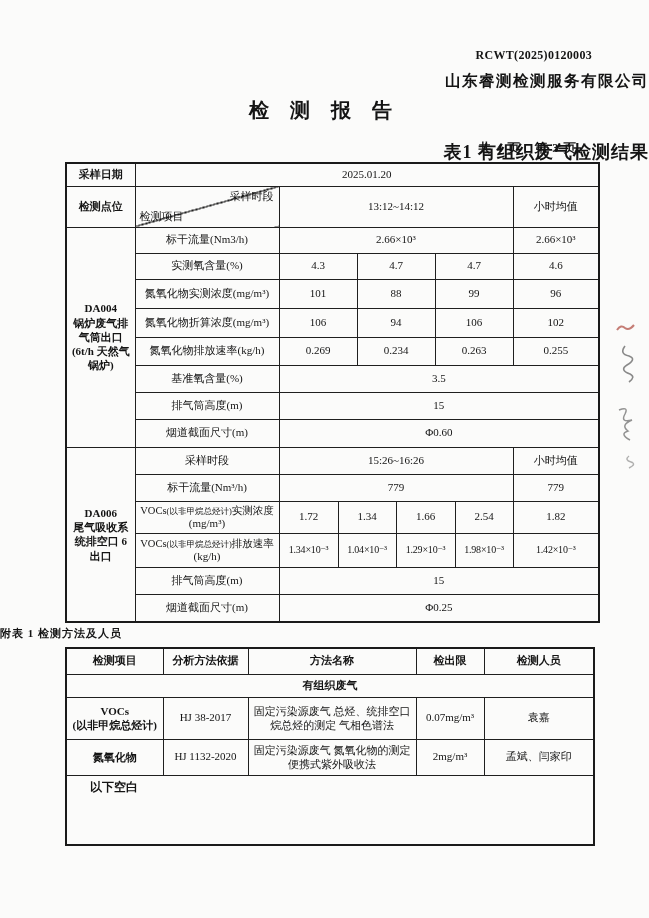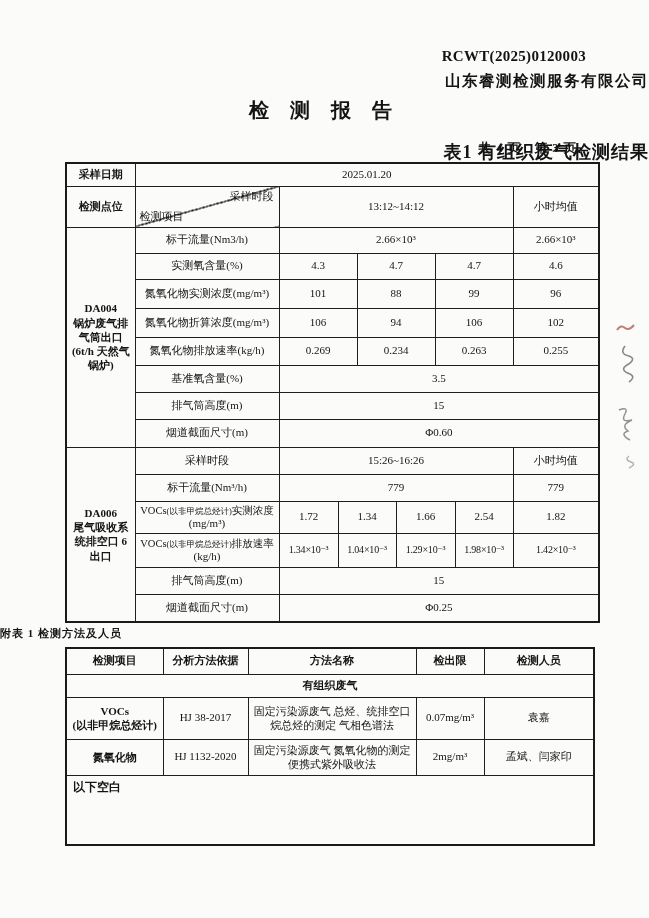--- a/index.html
+++ b/index.html
@@ -7,22 +7,22 @@
   .page{
     position:relative;
     width:649px;height:918px;
     margin:0 auto;
     background:#fbfbfa;
     font-family:"Liberation Serif","DejaVu Serif",serif;
     color:#141414;
     overflow:hidden;
   }
   .report-no{
-    position:absolute;top:48px;right:63px;
-    font-size:15px;font-weight:bold;letter-spacing:0.3px;font-family:Liberation Serif, serif;
+    position:absolute;top:48px;right:57px;
+    font-size:12px;font-weight:bold;letter-spacing:0.3px;font-family:Liberation Serif, serif;
   }
   .company{
     position:absolute;top:71px;left:0;width:100%;
     text-align:right;font-size:15.5px;font-weight:bold;letter-spacing:1.5px;
   }
   .title{
     position:absolute;top:97px;left:0;width:100%;margin:0;
     text-align:center;font-size:20px;font-weight:bold;letter-spacing:8px;
   }
   .caption-row{position:absolute;top:140px;left:0;width:100%;height:18px;}
@@ -58,21 +58,21 @@
       #222 calc(50% - 0.7px),
       #222 calc(50% + 0.7px),
       transparent calc(50% + 0.7px));
   }
   .dtop{position:absolute;top:3px;right:5px;font-size:11px;}
   .dbot{position:absolute;bottom:3px;left:4px;font-size:11px;}
   .t2-caption{
     position:absolute;top:626px;left:0;width:100%;
     text-align:left;font-size:11px;font-weight:bold;letter-spacing:1px;
   }
-  .blank-cell{text-align:left;vertical-align:top;padding:4px 6px;font-size:12px;}
+  .blank-cell{text-align:left;vertical-align:top;padding:4px 23px;font-size:12px;}
   .marks{position:absolute;left:603px;top:318px;width:44px;height:155px;pointer-events:none;}
 </style>
 </head>
 <body>
 
 <div class="page">
 
   <div class="report-no">RCWT(2025)0120003</div>
   <div class="company">山东睿测检测服务有限公司</div>
   <h1 class="title">检 测 报 告</h1>

